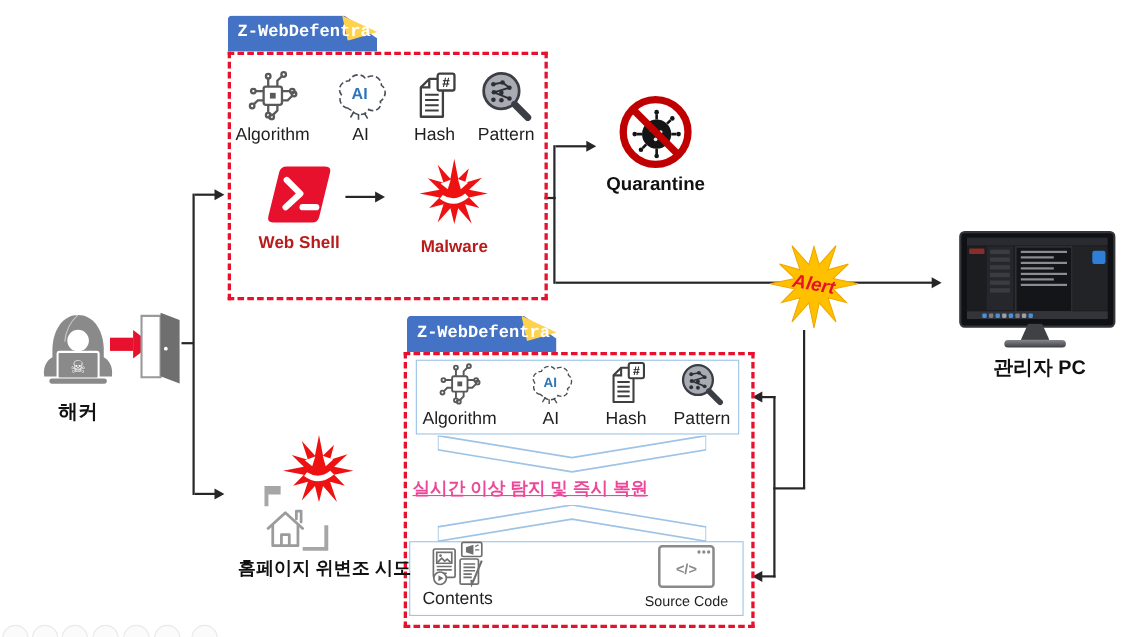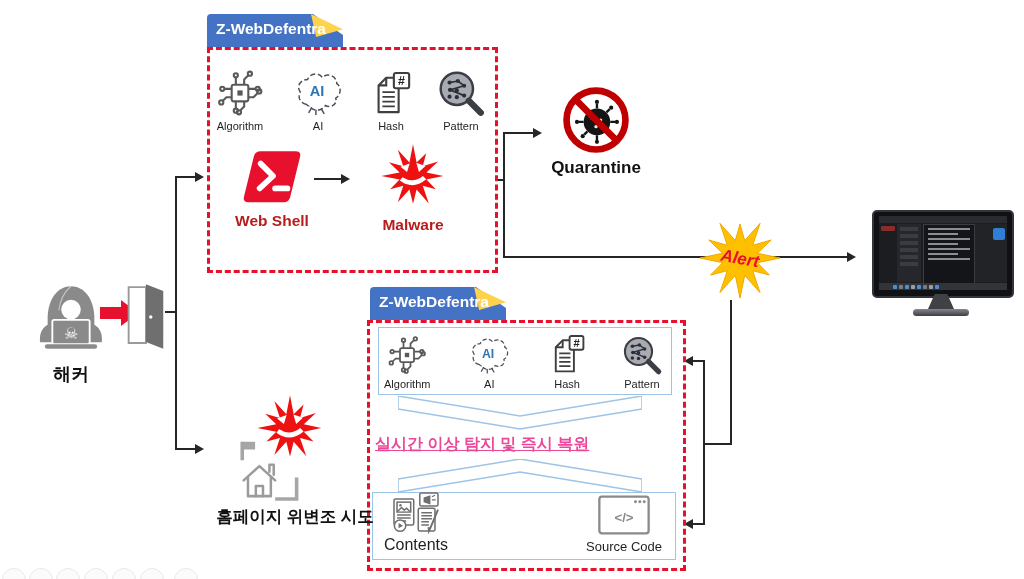--- a/index.html
+++ b/index.html
@@ -8,31 +8,31 @@
   .abs{position:absolute;}
   
   .ln{position:absolute;background:#262626;z-index:1;}
   .ah{position:absolute;width:0;height:0;border-top:5px solid transparent;border-bottom:5px solid transparent;z-index:1;}
   .ah.r{border-left:9px solid #262626;}
   .ah.l{border-right:9px solid #262626;}
   
   .dash{position:absolute;border:3px dashed #e8112d;background:transparent;z-index:2;}
   .lite{position:absolute;border:1.5px solid #9dc3e6;background:#fff;z-index:2;}
   
-  .tab{position:absolute;width:136px;height:33px;z-index:4;}
+  .tab{position:absolute;width:136px;height:33px;z-index:4;font-family:Liberation Mono, monospace;}
   .tab .bg{position:absolute;left:0;top:0;width:136px;height:33px;background:#4472c4;
            border-radius:4px 2px 0 0;clip-path:polygon(0 0,106px 0,136px 21px,136px 100%,0 100%);}
   .tab .fold{position:absolute;left:104px;top:0;width:32px;height:23px;background:#ffd24d;
              clip-path:polygon(0 0,100% 66%,16% 100%);}
   .tab .tab-text{position:absolute;left:9px;top:6px;color:#fff;font-weight:bold;font-size:15.5px;white-space:nowrap;}
   
   .cell{position:absolute;display:flex;flex-direction:column;align-items:center;z-index:3;}
   .erow{position:absolute;display:flex;justify-content:space-between;align-items:flex-end;z-index:3;}
   .ecell{display:flex;flex-direction:column;align-items:center;justify-content:flex-end;}
-  .eng-label{font-size:11px;color:#1f1f1f;margin-top:2px;white-space:nowrap;}
+  .eng-label{font-size:16px;color:#1f1f1f;margin-top:2px;white-space:nowrap;}
   .node-label{font-weight:bold;font-size:15.5px;color:#b91c1c;margin-top:6px;white-space:nowrap;}
   .big-label{font-weight:bold;font-size:17px;color:#111;white-space:nowrap;}
   .k-label{font-weight:bold;font-size:16.5px;color:#111;white-space:nowrap;}
   .core-text{position:absolute;z-index:3;text-align:left;font-weight:bold;font-size:16px;color:#ec4899;white-space:nowrap;text-decoration:underline;}
   
   .red-arrow{position:absolute;z-index:3;}
   .red-arrow .shaft{position:absolute;left:0;top:7px;width:21px;height:12px;background:#e8112d;}
   .red-arrow .head{position:absolute;left:21px;top:0;width:0;height:0;
                    border-top:13px solid transparent;border-bottom:13px solid transparent;border-left:17px solid #e8112d;}
   
@@ -327,20 +327,23 @@
           <div class="scr-dot" style="background:#4a90d9"></div>
             <div class="scr-dot" style="background:#7a7d85"></div>
           <div class="scr-dot" style="background:#9aa0a8"></div>
             <div class="scr-dot" style="background:#4a90d9"></div>
         </div>
       </div>
     </div>
     <div class="stand-neck"></div>
     <div class="stand-base"></div>
   </div>
+  <div class="abs" style="left:880px;top:322px;width:130px;text-align:center;z-index:3;">
+    <span class="big-label" style="font-size:18px;">관리자 PC</span>
+  </div>
 
   <div class="cell" style="left:28px;top:282px;width:86px;">
     <svg width="84" height="72">
         <use href="#i-hacker"></use>
       </svg>
     <span class="k-label" style="font-size:18px;margin-top:8px;text-align:center;">해커</span>
   </div>
 
   <div class="red-arrow" style="left:100px;top:300px;width:40px;height:26px;">
     <span class="shaft"></span>

